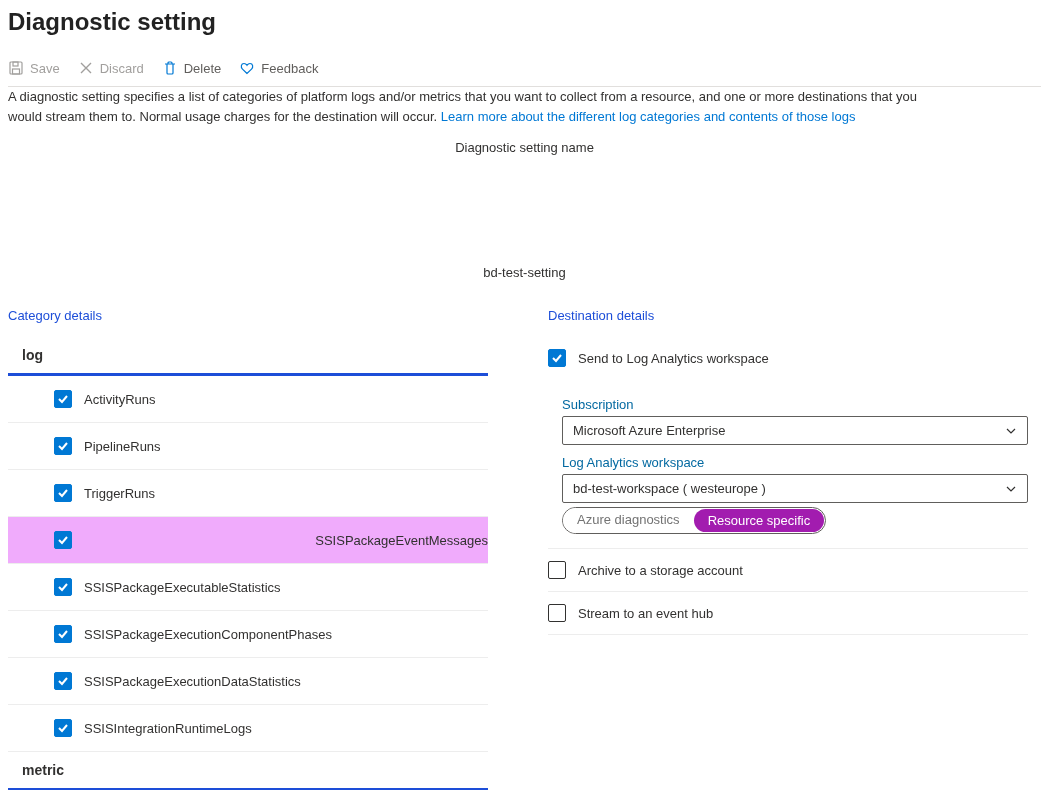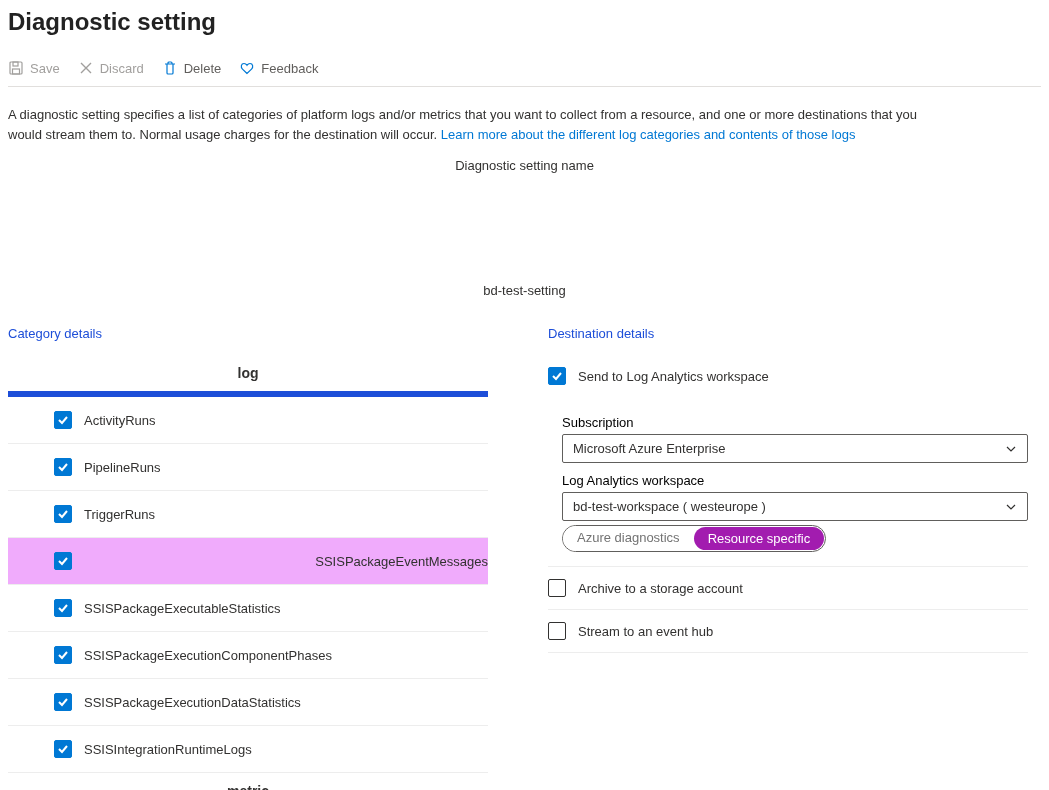--- a/index.html
+++ b/index.html
@@ -19,21 +19,21 @@
       font-weight: 600;
       color: #222;
       margin-bottom: 24px;
     }
     .toolbar {
       display: flex;
       gap: 18px;
       align-items: center;
       padding-bottom: 10px;
       border-bottom: 1px solid #e1dfdd;
-      margin-bottom: 18px;
+      margin-bottom: 0;
     }
     .toolbar-button {
       display: flex;
       align-items: center;
       gap: 6px;
       color: #605e5c;
       cursor: pointer;
       background: none;
       border: none;
       font-size: 13px;
@@ -97,22 +97,21 @@
       align-items: center;
       gap: 12px;
       padding: 14px 0 14px 46px;
       border-bottom: 1px solid #ededed;
     }
     .category-row.highlighted {
       background: #f0abfc;
       justify-content: space-between;
     }
     .sub-wrapper {
-      border-bottom: 6px solid #1d4ed8;
-      text-align: center;
+      border-bottom: 3px solid #1d4ed8;
     }
     .checkbox {
       width: 18px;
       height: 18px;
       border-radius: 2px;
       display: inline-flex;
       align-items: center;
       justify-content: center;
       flex-shrink: 0;
       cursor: pointer;
@@ -138,21 +137,21 @@
     }
     .dest-row.no-border {
       border-bottom: none;
     }
     .dest-details {
       padding: 8px 0 14px 14px;
       border-bottom: 1px solid #ededed;
     }
     .field-label {
       font-size: 13px;
-      color: #000000;
+      color: #0369a1;
       padding-bottom: 4px;
       padding-top: 10px;
       display: flex;
       align-items: center;
       gap: 6px;
     }
     .select-box {
       border: 1px solid #605e5c;
       border-radius: 2px;
       padding: 6px 10px;

